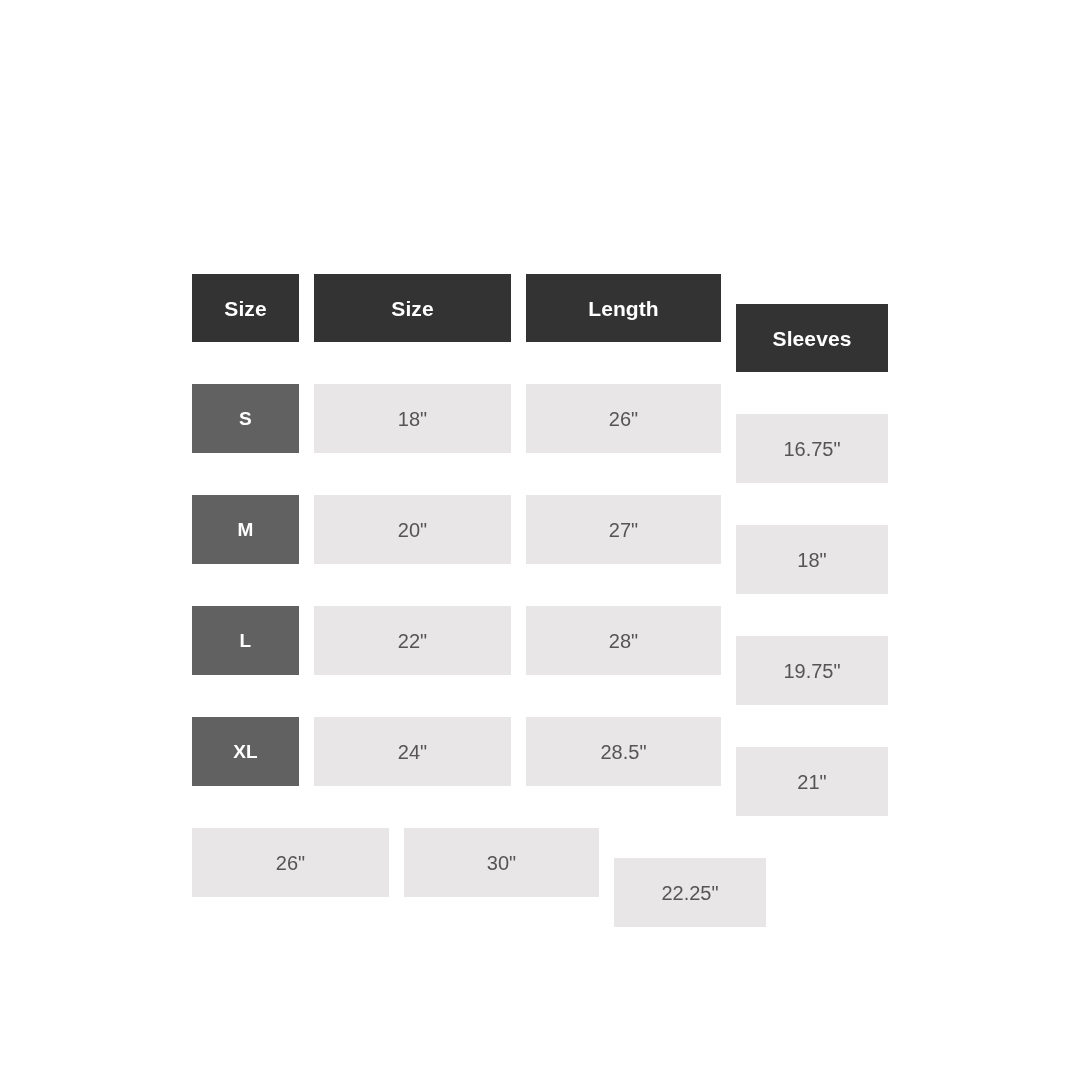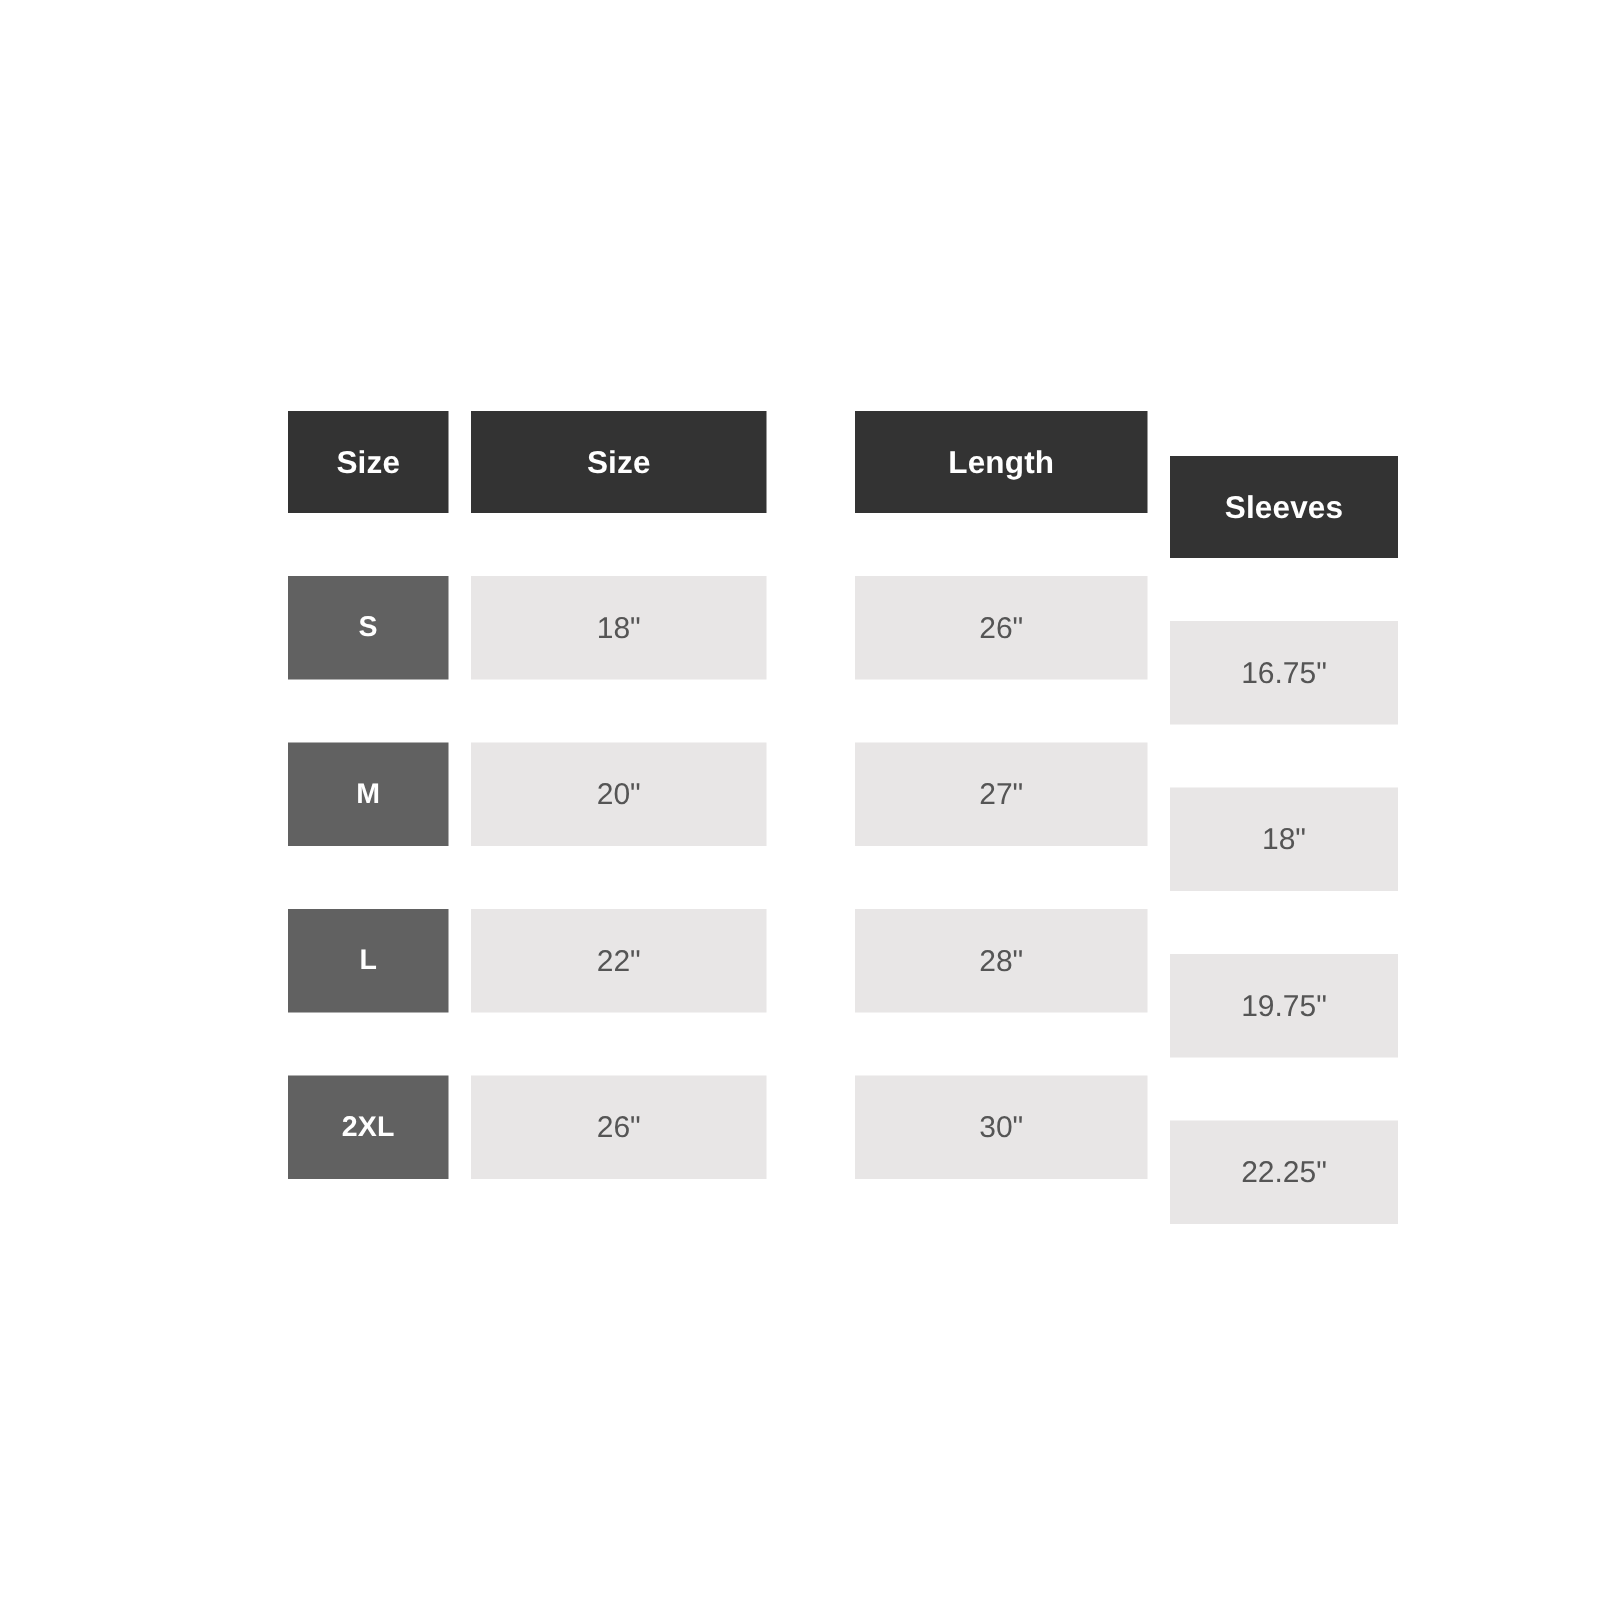--- a/index.html
+++ b/index.html
@@ -45,21 +45,21 @@
     align-items: center;
     justify-content: center;
     text-align: center;
     line-height: 1;
     white-space: nowrap;
   }
 
   
   .col-size    { width: 107px; flex: 0 0 107px; text-align: right; }
   .col-chest   { width: 197px; flex: 0 0 197px; }
-  .col-length  { width: 195px; flex: 0 0 195px; margin-left: 44px; }
+  .col-length  { width: 195px; flex: 0 0 195px; }
   .col-sleeves { width: 152px; flex: 0 0 152px; margin-top: 30px; }
 
   
   .header-row .cell {
     height: 68px;
     background: #333333;
     color: #ffffff;
     font-size: 21px;
     font-weight: bold;
     letter-spacing: 0.1px;
@@ -113,22 +113,27 @@
       <div class="cell col-sleeves cell-value">18"</div>
     </div>
 
     <div class="table-row body-row">
       <div class="cell col-size cell-size-label">L</div>
       <div class="cell col-chest cell-value">22"</div>
       <div class="cell col-length cell-value">28"</div>
       <div class="cell col-sleeves cell-value">19.75"</div>
     </div>
 
+    <div class="table-row body-row">
+      <div class="cell col-size cell-size-label">XL</div>
+      <div class="cell col-chest cell-value">24"</div>
+      <div class="cell col-length cell-value">28.5"</div>
+      <div class="cell col-sleeves cell-value">21"</div>
+    </div>
 
     <div class="table-row body-row">
-      <div class="cell col-size cell-size-label">2XL</div>
       <div class="cell col-chest cell-value">26"</div>
       <div class="cell col-length cell-value">30"</div>
       <div class="cell col-sleeves cell-value">22.25"</div>
     </div>
 
   </div>
 </div>
 
 </body></html>

